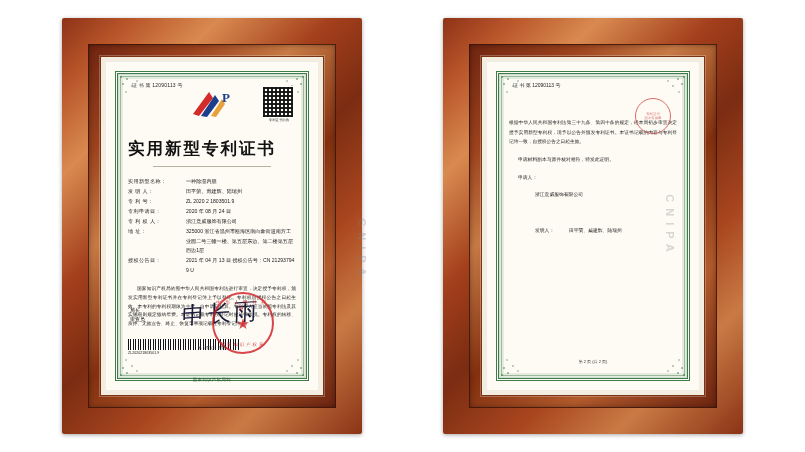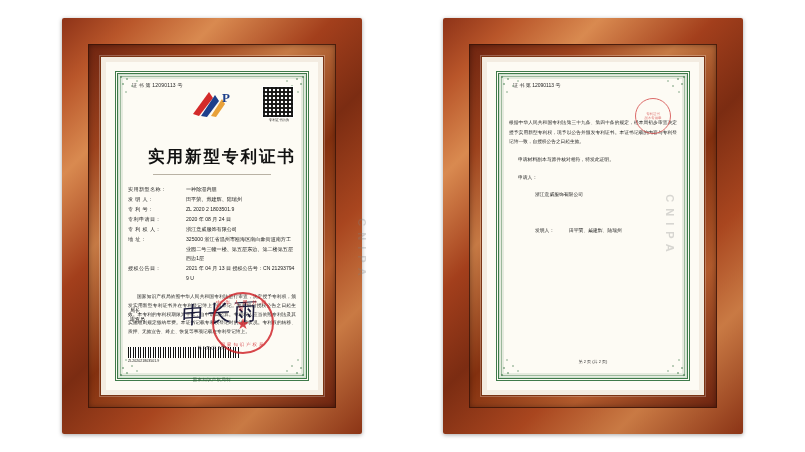--- a/index.html
+++ b/index.html
@@ -99,27 +99,27 @@
       repeating-linear-gradient(0deg,#111 0 2px,#fff 2px 4px);
     background-blend-mode:multiply;
     border:1px solid #fff;
     opacity:.92;
   }
   .qr-cap{
     position:absolute;right:2px;top:30px;
     font-size:3.4px;color:#333;width:30px;text-align:center;
   }
   .title{
-    text-align:right;
+    text-align:left;
     font-family:"Liberation Serif",serif;
     font-weight:bold;
     font-size:16.5px;
     letter-spacing:2px;
     color:#111;
-    margin-top:16px;
+    margin-top:8px;
   }
   .title-rule{
     width:70%;
     height:1px;
     background:#b9b2a4;
     margin:6px auto 0;
   }
   .fields{
     margin-top:10px;
     font-size:5.1px;

